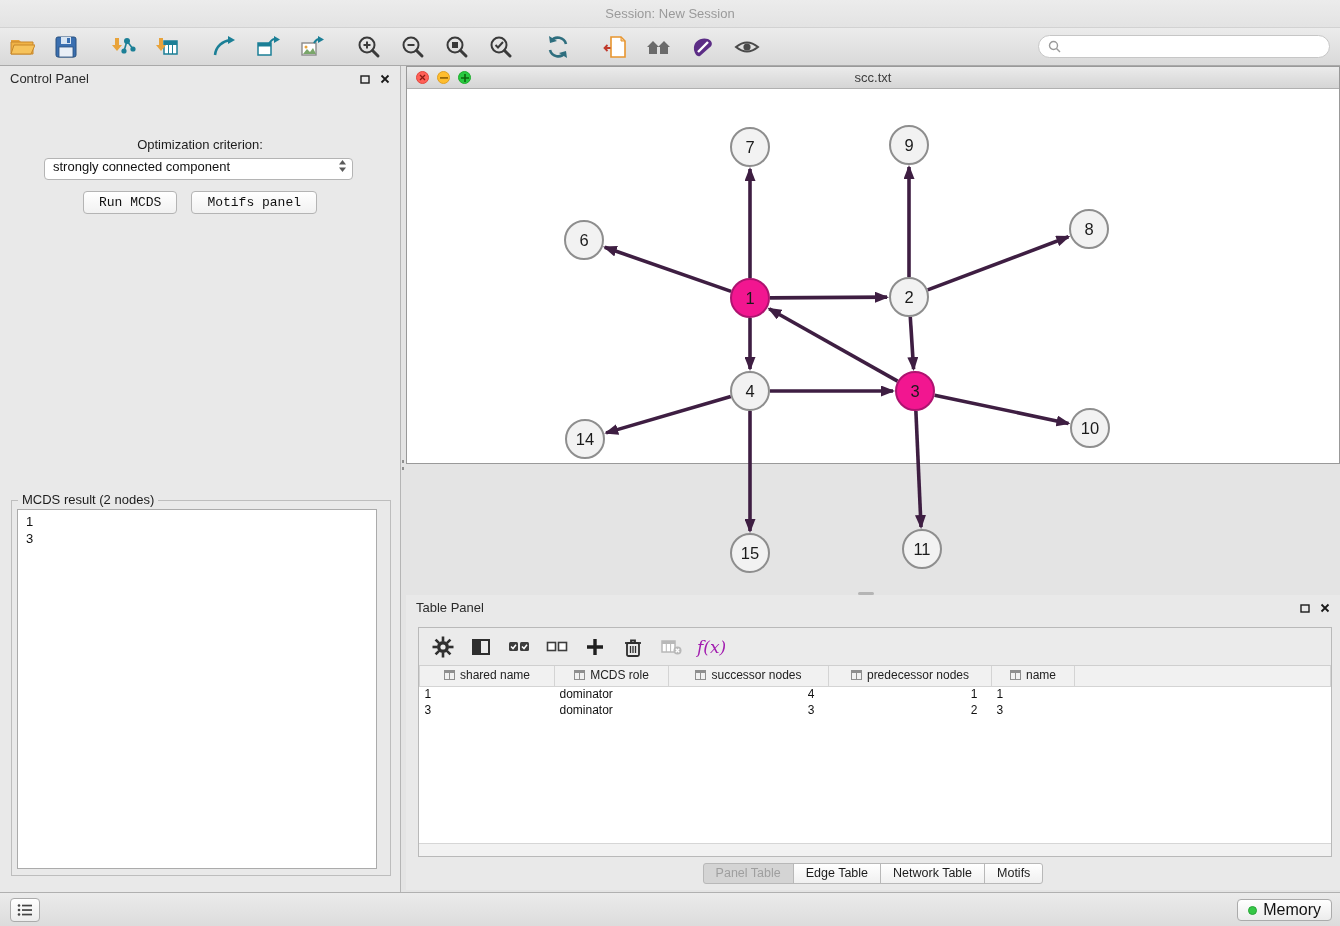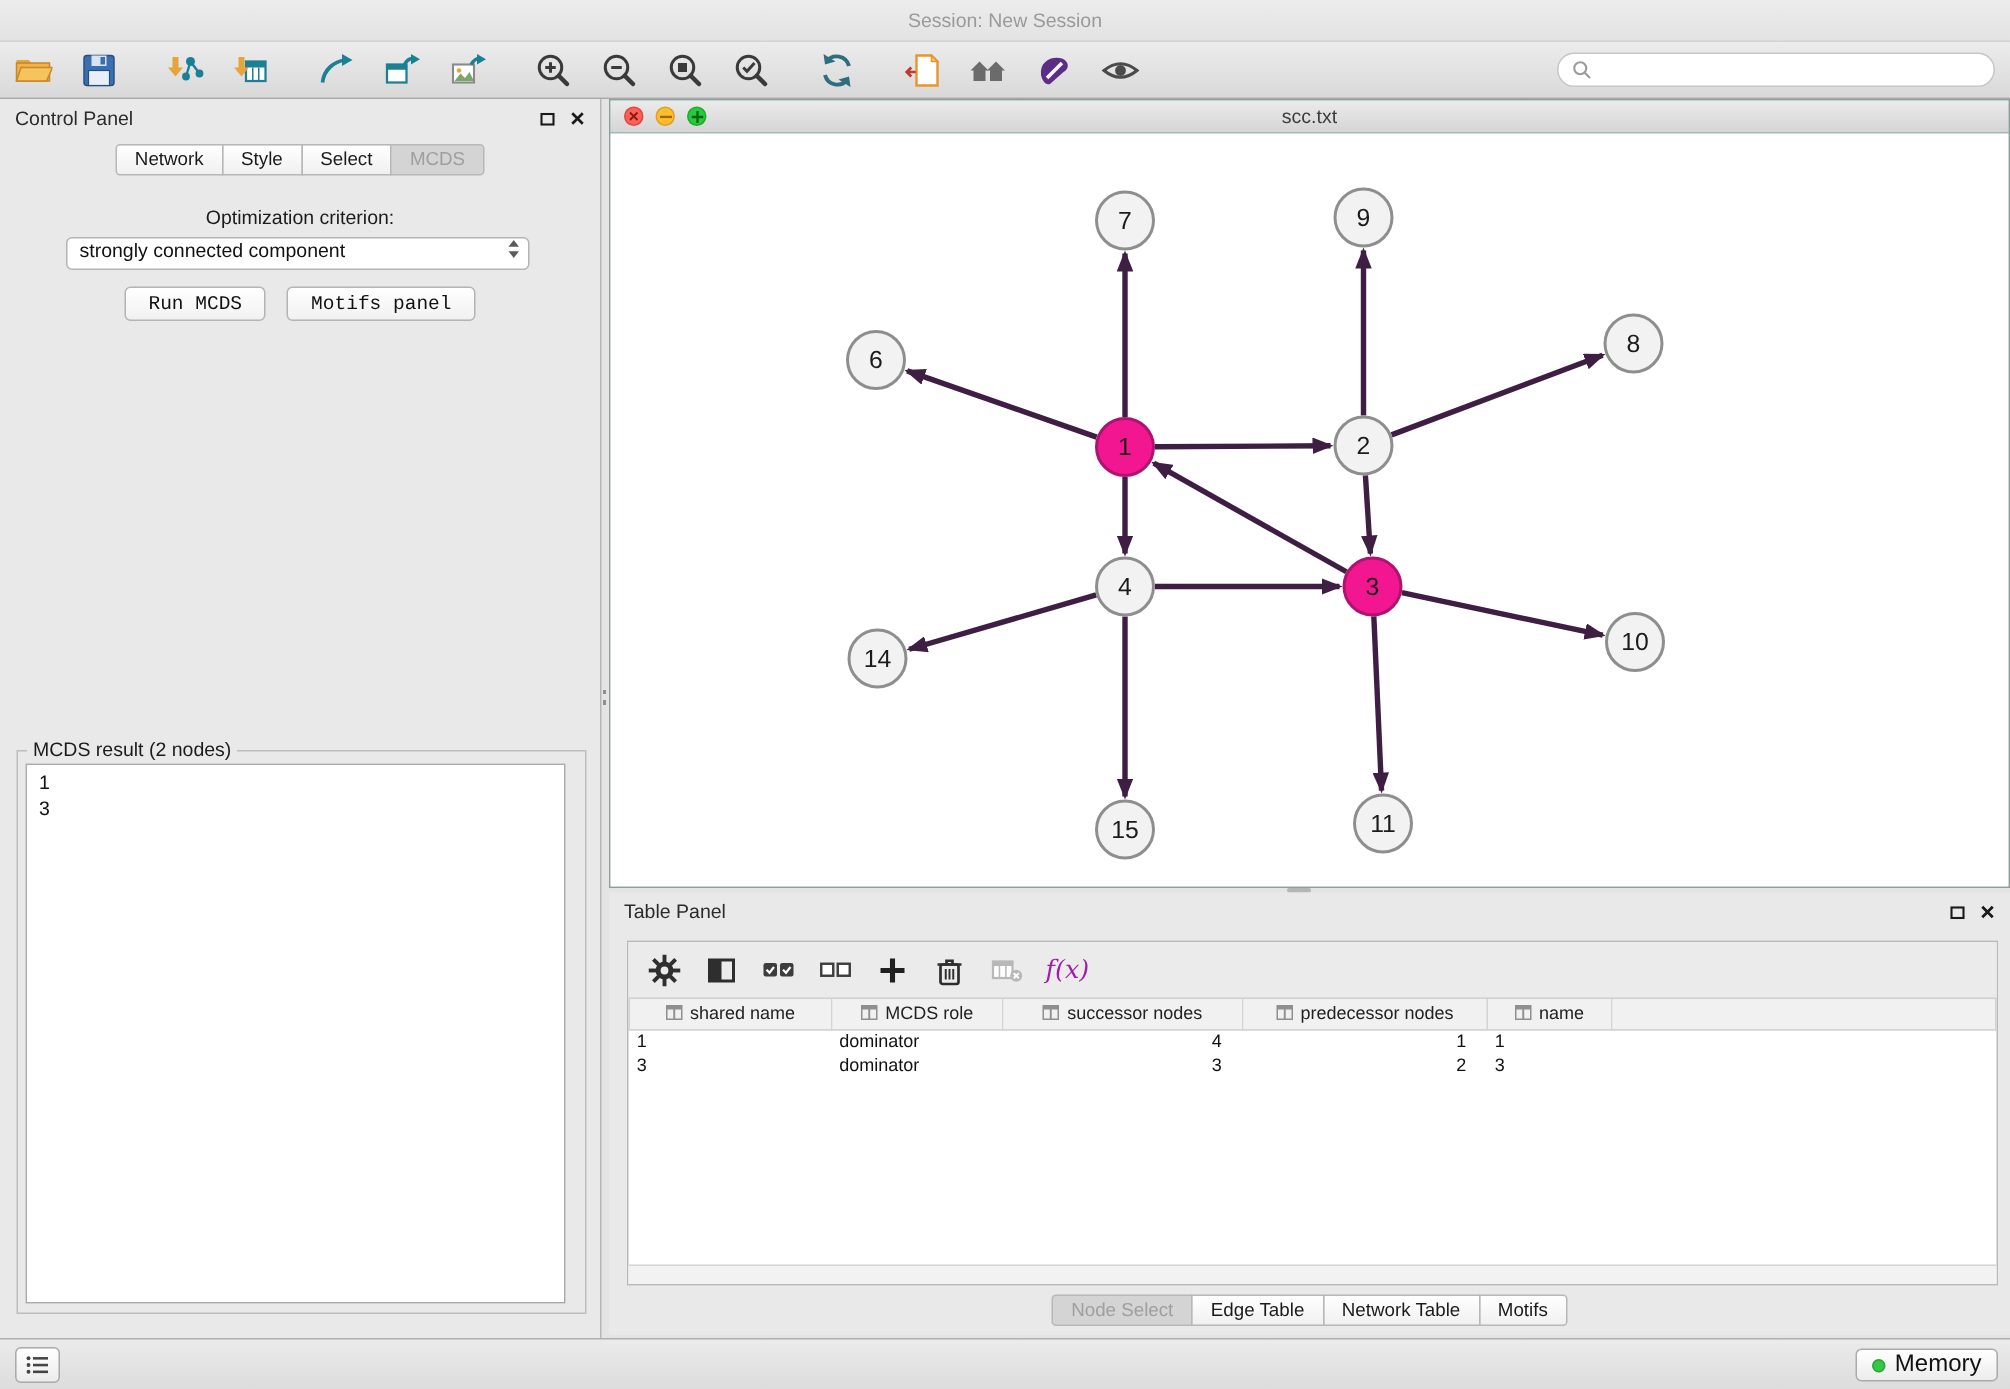--- a/index.html
+++ b/index.html
@@ -48,22 +48,22 @@
 
   .result-box { position:absolute; top:434px; left:11px; width:380px; height:376px; border:1px solid #bdbdbd; }
   .result-legend { position:absolute; top:-9px; left:6px; background:#e9e9e9; padding:0 4px; font-size:13px; color:#1c1c1c; }
   .result-area { position:absolute; top:8px; left:5px; right:13px; bottom:6px; background:#fff;
     border:1px solid #ababab; font-size:13px; color:#111; padding:3px 8px; line-height:17px; overflow:hidden; }
 
   .v-grip { position:absolute; left:402px; top:460px; width:2px; height:14px;
     background:repeating-linear-gradient(#8f8f8f 0 3px, transparent 3px 7px); }
 
   
-  .network-window { position:absolute; left:406px; top:66px; width:934px; height:526px;
-    border:1px solid #999; background:#5eead4; }
+  .network-window { position:absolute; left:406px; top:66px; width:934px; height:398px;
+    border:1px solid #999; background:#ef4444; }
   .nw-titlebar { height:22px; background:linear-gradient(#ebebeb,#d5d5d5); border-bottom:1px solid #b0b0b0;
     position:relative; text-align:center; line-height:22px; font-size:13px; color:#3c3c3c; }
   .traffic { position:absolute; left:9px; top:4px; display:flex; gap:8px; }
   .tl { width:13px; height:13px; border-radius:50%; display:flex; align-items:center; justify-content:center; }
   .tl.red { background:#ff6057; border:1px solid #e2463d; }
   .tl.yellow { background:#ffbd2e; border:1px solid #dfa023; }
   .tl.green { background:#28c940; border:1px solid #1dad2b; }
   .network-canvas { position:absolute; top:22px; left:0; right:0; bottom:0; background:#fff; }
   .h-grip { position:absolute; left:858px; top:592px; width:16px; height:3px; background:#b5b5b5; border-radius:2px; }
 
@@ -262,26 +262,20 @@
           </svg>
       </button>
       <button class="hdr-icon-btn">
         <svg width="10" height="10" viewBox="0 0 10 10">
             <path d="M1.5 1.5l7 7M8.5 1.5l-7 7" stroke="#1a1a1a" stroke-width="1.8"></path>
           </svg>
       </button>
     </span>
   </div>
 
-  <div class="cp-tabs">
-      <div class="cp-tab">Network</div>
-      <div class="cp-tab">Style</div>
-      <div class="cp-tab">Select</div>
-      <div class="cp-tab active">MCDS</div>
-    </div>
 
   <div class="opt-label">Optimization criterion:</div>
 
   <div class="dropdown">
     <span class="dd-value">strongly connected component</span>
     <svg width="9" height="14" viewBox="0 0 9 14">
       <path d="M4.5 1 L8 5.5 H1z" fill="#5a5a5a"></path>
         <path d="M4.5 13 L1 8.5 H8z" fill="#5a5a5a"></path>
     </svg>
   </div>
@@ -535,21 +529,21 @@
             <td>3</td>
             <td></td>
           </tr>
         </tbody>
     </table>
 
     <div class="hscroll"></div>
   </div>
 
   <div class="tp-tabs">
-      <div class="tp-tab active">Node Select</div>
+      <div class="tp-tab active">Panel Table</div>
       <div class="tp-tab">Edge Table</div>
       <div class="tp-tab">Network Table</div>
       <div class="tp-tab">Motifs</div>
     </div>
 </div>
 
 <div class="statusbar">
   <button class="status-left-btn">
     <svg width="16" height="14" viewBox="0 0 16 14">
       <circle cx="2" cy="2.5" r="1.3" fill="#444"></circle>

